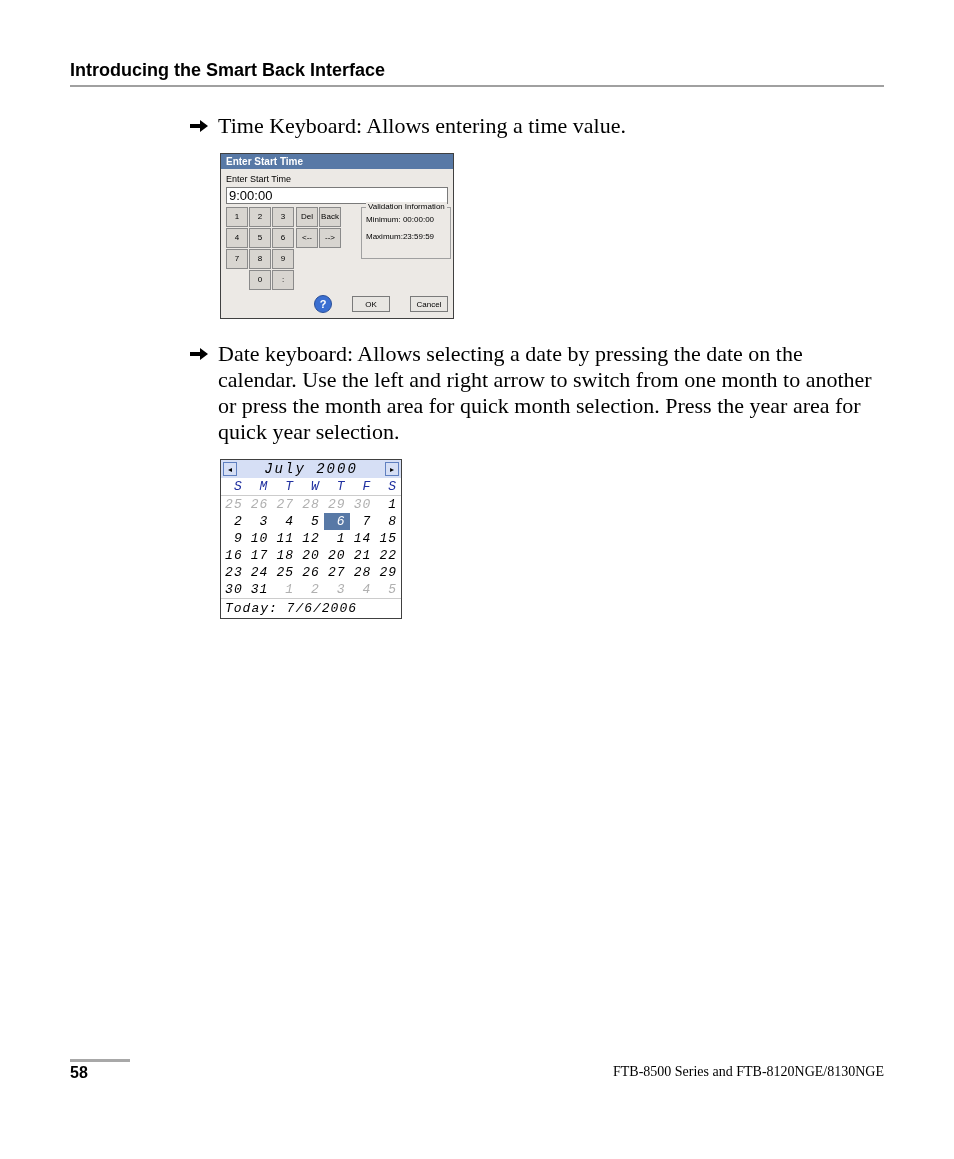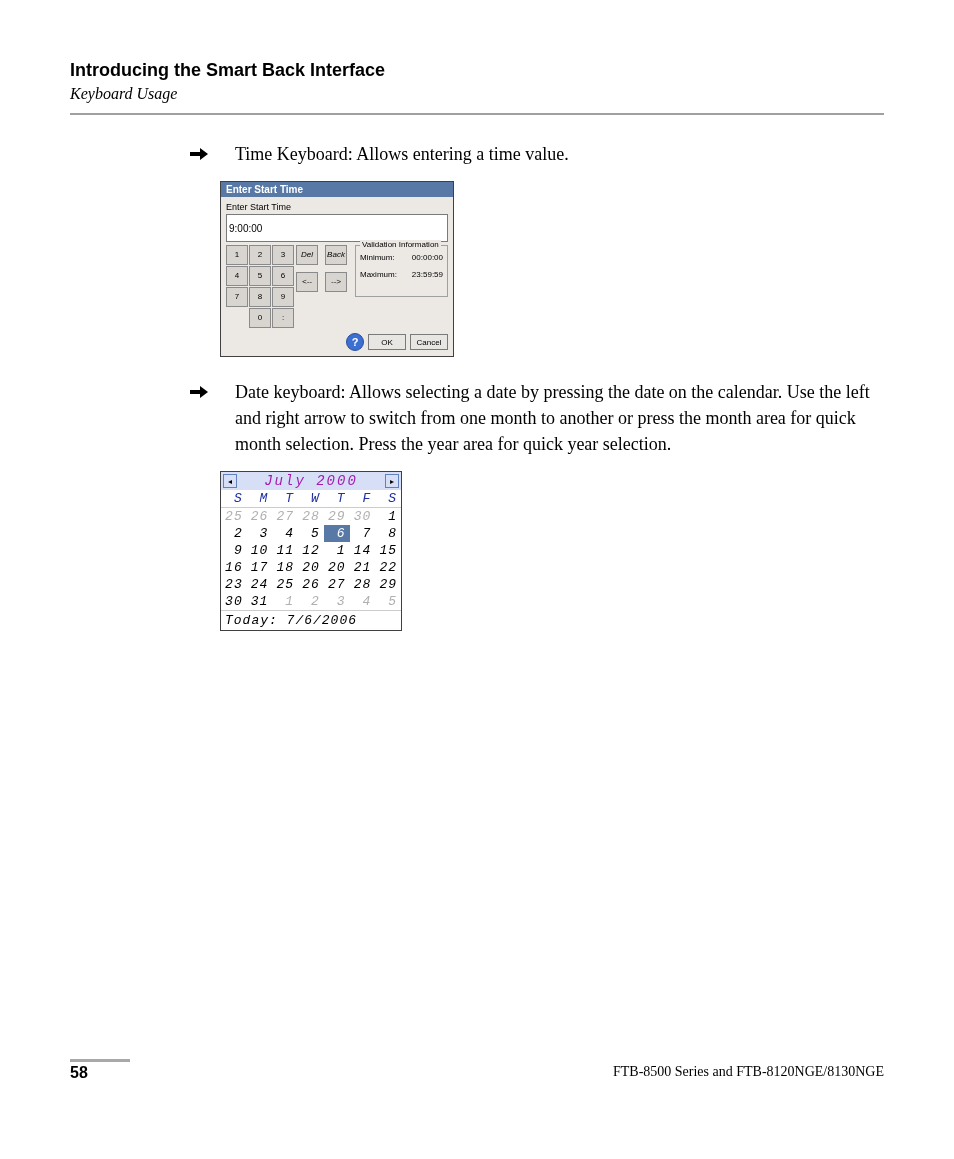--- a/index.html
+++ b/index.html
@@ -23,96 +23,96 @@
     margin: 0 0 4px 0;
   }
   .section-sub {
     font-style: italic;
     font-size: 16px;
     margin: 0 0 10px 0;
   }
   .hr-top { border: none; border-top: 2px solid #a0a0a0; margin: 0 0 26px 0; }
   .bulleted { display: flex; margin: 0 0 14px 120px; }
   .arrow-icon { width: 18px; height: 14px; margin-top: 6px; margin-right: 10px; flex: 0 0 auto; }
-  .body-text { font-size: 18px; line-height: 26px; margin-left: 17px; }
+  .body-text { font-size: 22px; line-height: 26px; }
 
   
   .time-dialog {
     width: 232px;
     margin: 14px 0 22px 150px;
     border: 1px solid #404040;
     background: #ece9e5;
     font-family: Tahoma, Arial, sans-serif;
   }
   .time-titlebar {
     background: #5879a6;
     color: #fff;
     font-weight: bold;
     font-size: 10px;
     padding: 2px 5px;
   }
   .time-inner { padding: 4px 5px 5px 5px; }
   .time-inner-label { font-size: 9px; padding: 1px 0 2px 0; }
   .time-input {
     width: 100%; box-sizing: border-box;
-    font-size: 10px; height: 28px; padding: 0 2px;
+    font-size: 13px; height: 17px; padding: 0 2px;
     border: 1px solid #7a7a7a;
     font-family: Tahoma, Arial, sans-serif;
   }
   .time-row { display: flex; margin-top: 3px; }
   .keypad { display: grid; grid-template-columns: repeat(3, 22px); grid-auto-rows: 20px; gap: 1px; }
   .key {
     background: #d8d5d0; border: 1px solid #8a8a8a;
     font-size: 8px; text-align: center; line-height: 18px;
     font-family: Tahoma, Arial, sans-serif;
   }
   .key-empty { background: transparent; border: 1px solid transparent; }
-  .edit-keys { margin-left: 2px; display: grid; grid-template-columns: repeat(2, 22px); grid-auto-rows: 20px; gap: 7px; font-style: italic; }
+  .edit-keys { margin-left: 2px; display: grid; grid-template-columns: repeat(2, 22px); grid-auto-rows: 20px; gap: 1px; }
   .vgroup {
-    margin-left: 8px; flex: 1;
+    margin-left: 20px; flex: 1;
     border: 1px solid #a0a0a0; position: relative;
-    font-size: 8px; padding: 6px 4px 4px 4px; height: 52px;
+    font-size: 8px; padding: 6px 16px 4px 4px; height: 52px;
     box-sizing: border-box;
   }
   .vgroup-title {
     position: absolute; top: -6px; left: 4px;
     background: #ece9e5; padding: 0 2px; font-size: 8px;
   }
   .vrow { display: flex; justify-content: space-between; margin: 1px 0; }
   .btnrow { margin-top: 5px; display: flex; justify-content: flex-end; align-items: center; }
   .help-icon {
     width: 16px; height: 16px; border-radius: 50%;
     background: #3b6fd1; color: #fff; font-weight: bold;
     font-size: 11px; text-align: center; line-height: 16px;
     border: 1px solid #2a4f98;
   }
   .dlg-btn {
     width: 38px; height: 16px; font-size: 8px;
     background: #e8e6e2; border: 1px solid #7a7a7a;
-    margin-left: 4px; font-family: Tahoma, Arial, sans-serif;
+    margin-left: 20px; font-family: Tahoma, Arial, sans-serif;
     padding:0;
   }
 
   
   .calendar {
     width: 180px; margin: 14px 0 0 150px;
     border: 1px solid #404040; background: #fff;
     font-family: "Courier New", monospace;
   }
   .cal-header {
     display: flex; align-items: center; justify-content: space-between;
     background: #d6dff5; padding: 1px 2px;
   }
   .cal-nav {
     width: 14px; height: 14px; background: #d6dff5;
     border: 1px solid #6080c0; font-size: 8px;
     display:flex; align-items:center; justify-content:center;
     padding:0;
   }
-  .cal-title { color: #a21caf; font-style: italic; font-size: 14px; letter-spacing: 2px; }
+  .cal-title { color: #000000; font-style: italic; font-size: 14px; letter-spacing: 2px; }
   .cal-grid { display: grid; grid-template-columns: repeat(7, 1fr); }
   .cal-dow, .cal-day {
     text-align: right; font-size: 13px; font-style: italic;
     padding: 1px 4px 1px 0; letter-spacing: 1px;
   }
   .cal-dow { color: #2030a0; border-bottom: 1px solid #ccc; }
   .cal-day.other { color: #b0b0b0; }
   .cal-day.selected { background: #5879a6; color: #fff; }
   .cal-today {
     font-style: italic; font-size: 13px; padding: 2px 4px;
@@ -126,21 +126,20 @@
   .hr-bottom { border: none; border-top: 3px solid #a8a8a8; width: 60px; margin: 0 0 2px 0; }
   .footer-row { display: flex; justify-content: space-between; align-items: flex-start; font-family: Verdana, Arial, sans-serif; }
   .page-num { font-weight: bold; font-size: 16px; }
   .product-line { font-size: 14px; font-family: Georgia, serif; }
 </style>
 </head>
 <body>
 
 <div class="page">
   <h1 class="chapter-title">Introducing the Smart Back Interface</h1>
-  <div class="section-sub">Keyboard Usage</div>
   <hr class="hr-top">
 
   <div class="bulleted">
     <svg class="arrow-icon" viewBox="0 0 18 14">
       <polygon points="0,5 10,5 10,1 18,7 10,13 10,9 0,9" fill="#000"></polygon>
     </svg>
     <div class="body-text">Time Keyboard: Allows entering a time value.</div>
   </div>
 
   <div class="time-dialog">

